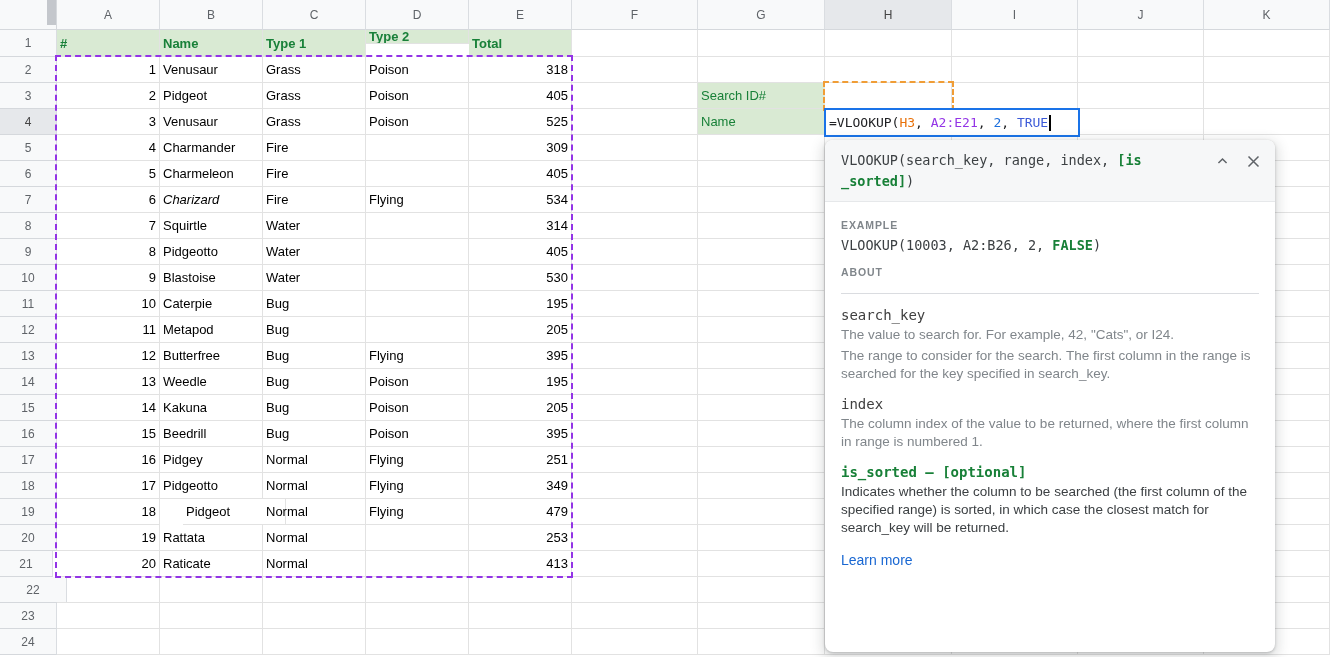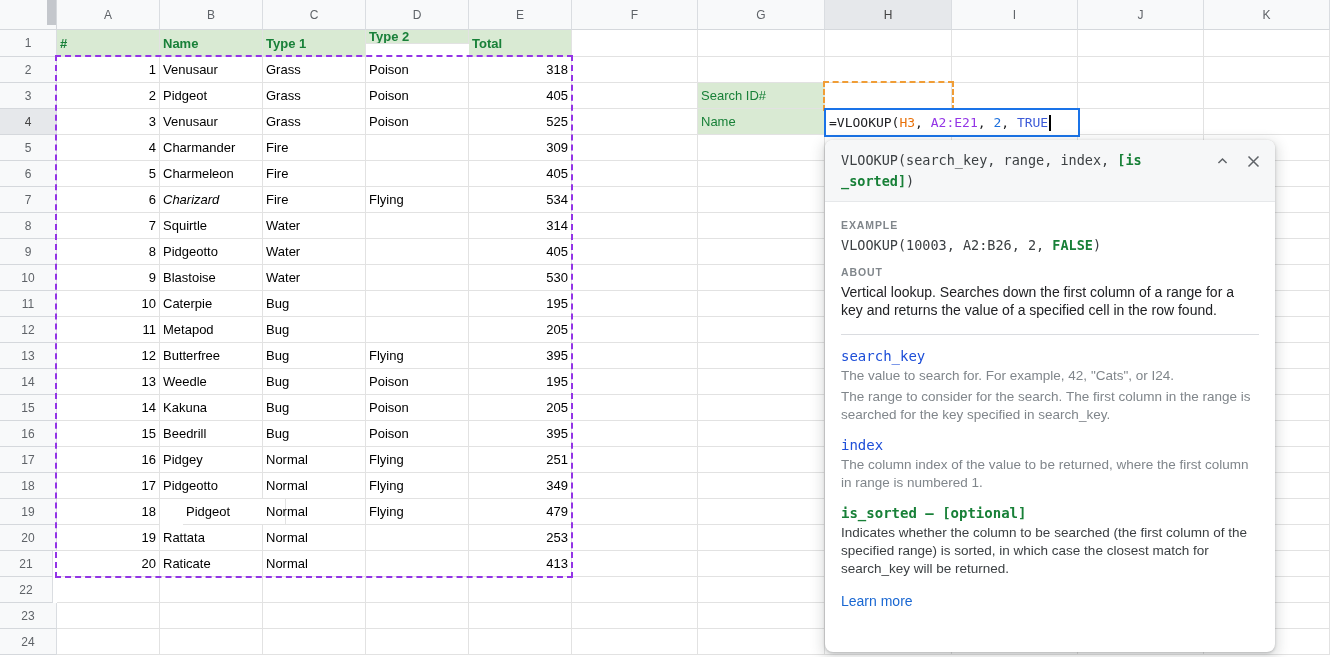--- a/index.html
+++ b/index.html
@@ -37,21 +37,21 @@
        width:308px;white-space:pre-wrap;word-break:break-all;}
   .green{color:#188038;}
   .b{font-weight:bold;}
   .icons{margin-left:auto;display:flex;gap:16px;align-items:flex-start;padding-top:4px;}
   .icons svg{cursor:pointer;}
   .pop-body{padding:4px 16px 14px 16px;}
   .lbl{font-size:10.5px;font-weight:bold;letter-spacing:.9px;color:#80868b;margin-top:13px;}
   .code{font-family:"DejaVu Sans Mono",monospace;font-size:13.5px;color:#3c4043;margin-top:6px;}
   .about{font-size:14px;line-height:18px;color:#202124;margin-top:5px;}
   .pop-body hr{border:none;border-top:1px solid #dadce0;margin:15px 0 0 0;}
-  .pname{font-family:"DejaVu Sans Mono",monospace;font-size:14px;color:#1d4ed8;margin-top:13px;}
+  .pname{font-family:"DejaVu Sans Mono",monospace;font-size:14px;color:#404040;margin-top:13px;}
   .pname.active{color:#188038;font-weight:bold;}
   .pdesc{font-size:13.5px;line-height:18px;color:#80868b;margin-top:3px;}
   .pdesc.active{color:#3c4043;}
   .learn{display:inline-block;margin-top:15px;color:#1967d2;font-size:14px;text-decoration:none;cursor:pointer;}
 </style>
 </head>
 <body>
 
 <div class="stage">
   <div class="abs corner">
@@ -85,21 +85,21 @@
       <div class="rowhead abs" style="left: 0px; top: 317px; width: 57px; height: 26px;">12</div>
       <div class="rowhead abs" style="left: 0px; top: 343px; width: 57px; height: 26px;">13</div>
       <div class="rowhead abs" style="left: 0px; top: 369px; width: 57px; height: 26px;">14</div>
       <div class="rowhead abs" style="left: 0px; top: 395px; width: 57px; height: 26px;">15</div>
       <div class="rowhead abs" style="left: 0px; top: 421px; width: 57px; height: 26px;">16</div>
       <div class="rowhead abs" style="left: 0px; top: 447px; width: 57px; height: 26px;">17</div>
       <div class="rowhead abs" style="left: 0px; top: 473px; width: 57px; height: 26px;">18</div>
       <div class="rowhead abs" style="left: 0px; top: 499px; width: 57px; height: 26px;">19</div>
       <div class="rowhead abs" style="left: 0px; top: 525px; width: 57px; height: 26px;">20</div>
       <div class="rowhead abs" style="left: 0px; top: 551px; width: 53px; height: 26px;">21</div>
-      <div class="rowhead abs" style="left: 0px; top: 577px; width: 53px; height: 26px;">22</div>
+      <div class="rowhead abs" style="left: 0px; top: 577px; width: 67px; height: 26px;">22</div>
       <div class="rowhead abs" style="left: 0px; top: 603px; width: 57px; height: 26px;">23</div>
       <div class="rowhead abs" style="left: 0px; top: 629px; width: 57px; height: 26px;">24</div>
     </div>
   <div id="cells">
       <div class="cell green bold abs" style="left: 57px; top: 30px; width: 103px; height: 27px;">#</div>
       <div class="cell green bold abs" style="left: 160px; top: 30px; width: 103px; height: 27px;">Name</div>
       <div class="cell green bold abs" style="left: 263px; top: 30px; width: 103px; height: 27px;">Type 1</div>
       <div class="cell green bold abs" style="left: 366px; top: 30px; width: 103px; height: 14px;">Type 2</div>
       <div class="cell green bold abs" style="left: 469px; top: 30px; width: 103px; height: 27px;">Total</div>
       <div class="cell abs" style="left: 572px; top: 30px; width: 126px; height: 27px;"></div>
@@ -379,21 +379,20 @@
           </svg>
         <svg width="15" height="15" viewBox="0 0 24 24">
             <path d="M4 4l16 16M20 4L4 20" stroke="#5f6368" stroke-width="2.4" fill="none"></path>
           </svg>
       </div>
     </div>
     <div class="pop-body">
       <div class="lbl">EXAMPLE</div>
       <div class="code"><span>VLOOKUP(10003, A2:B26, 2, </span><span class="green b">FALSE</span><span>)</span></div>
       <div class="lbl">ABOUT</div>
-      <div class="about">Vertical lookup. Searches down the first column of a range for a key and returns the value of a specified cell in the row found.</div>
       <hr>
       <div id="params">
           <div class="pname">search_key</div>
           <div class="pdesc">The value to search for. For example, 42, "Cats", or I24.</div>
           <div class="pdesc">The range to consider for the search. The first column in the range is searched for the key specified in search_key.</div>
           <div class="pname">index</div>
           <div class="pdesc">The column index of the value to be returned, where the first column in range is numbered 1.</div>
           <div class="pname active">is_sorted – [optional]</div>
           <div class="pdesc active">Indicates whether the column to be searched (the first column of the specified range) is sorted, in which case the closest match for search_key will be returned.</div>
         </div>

